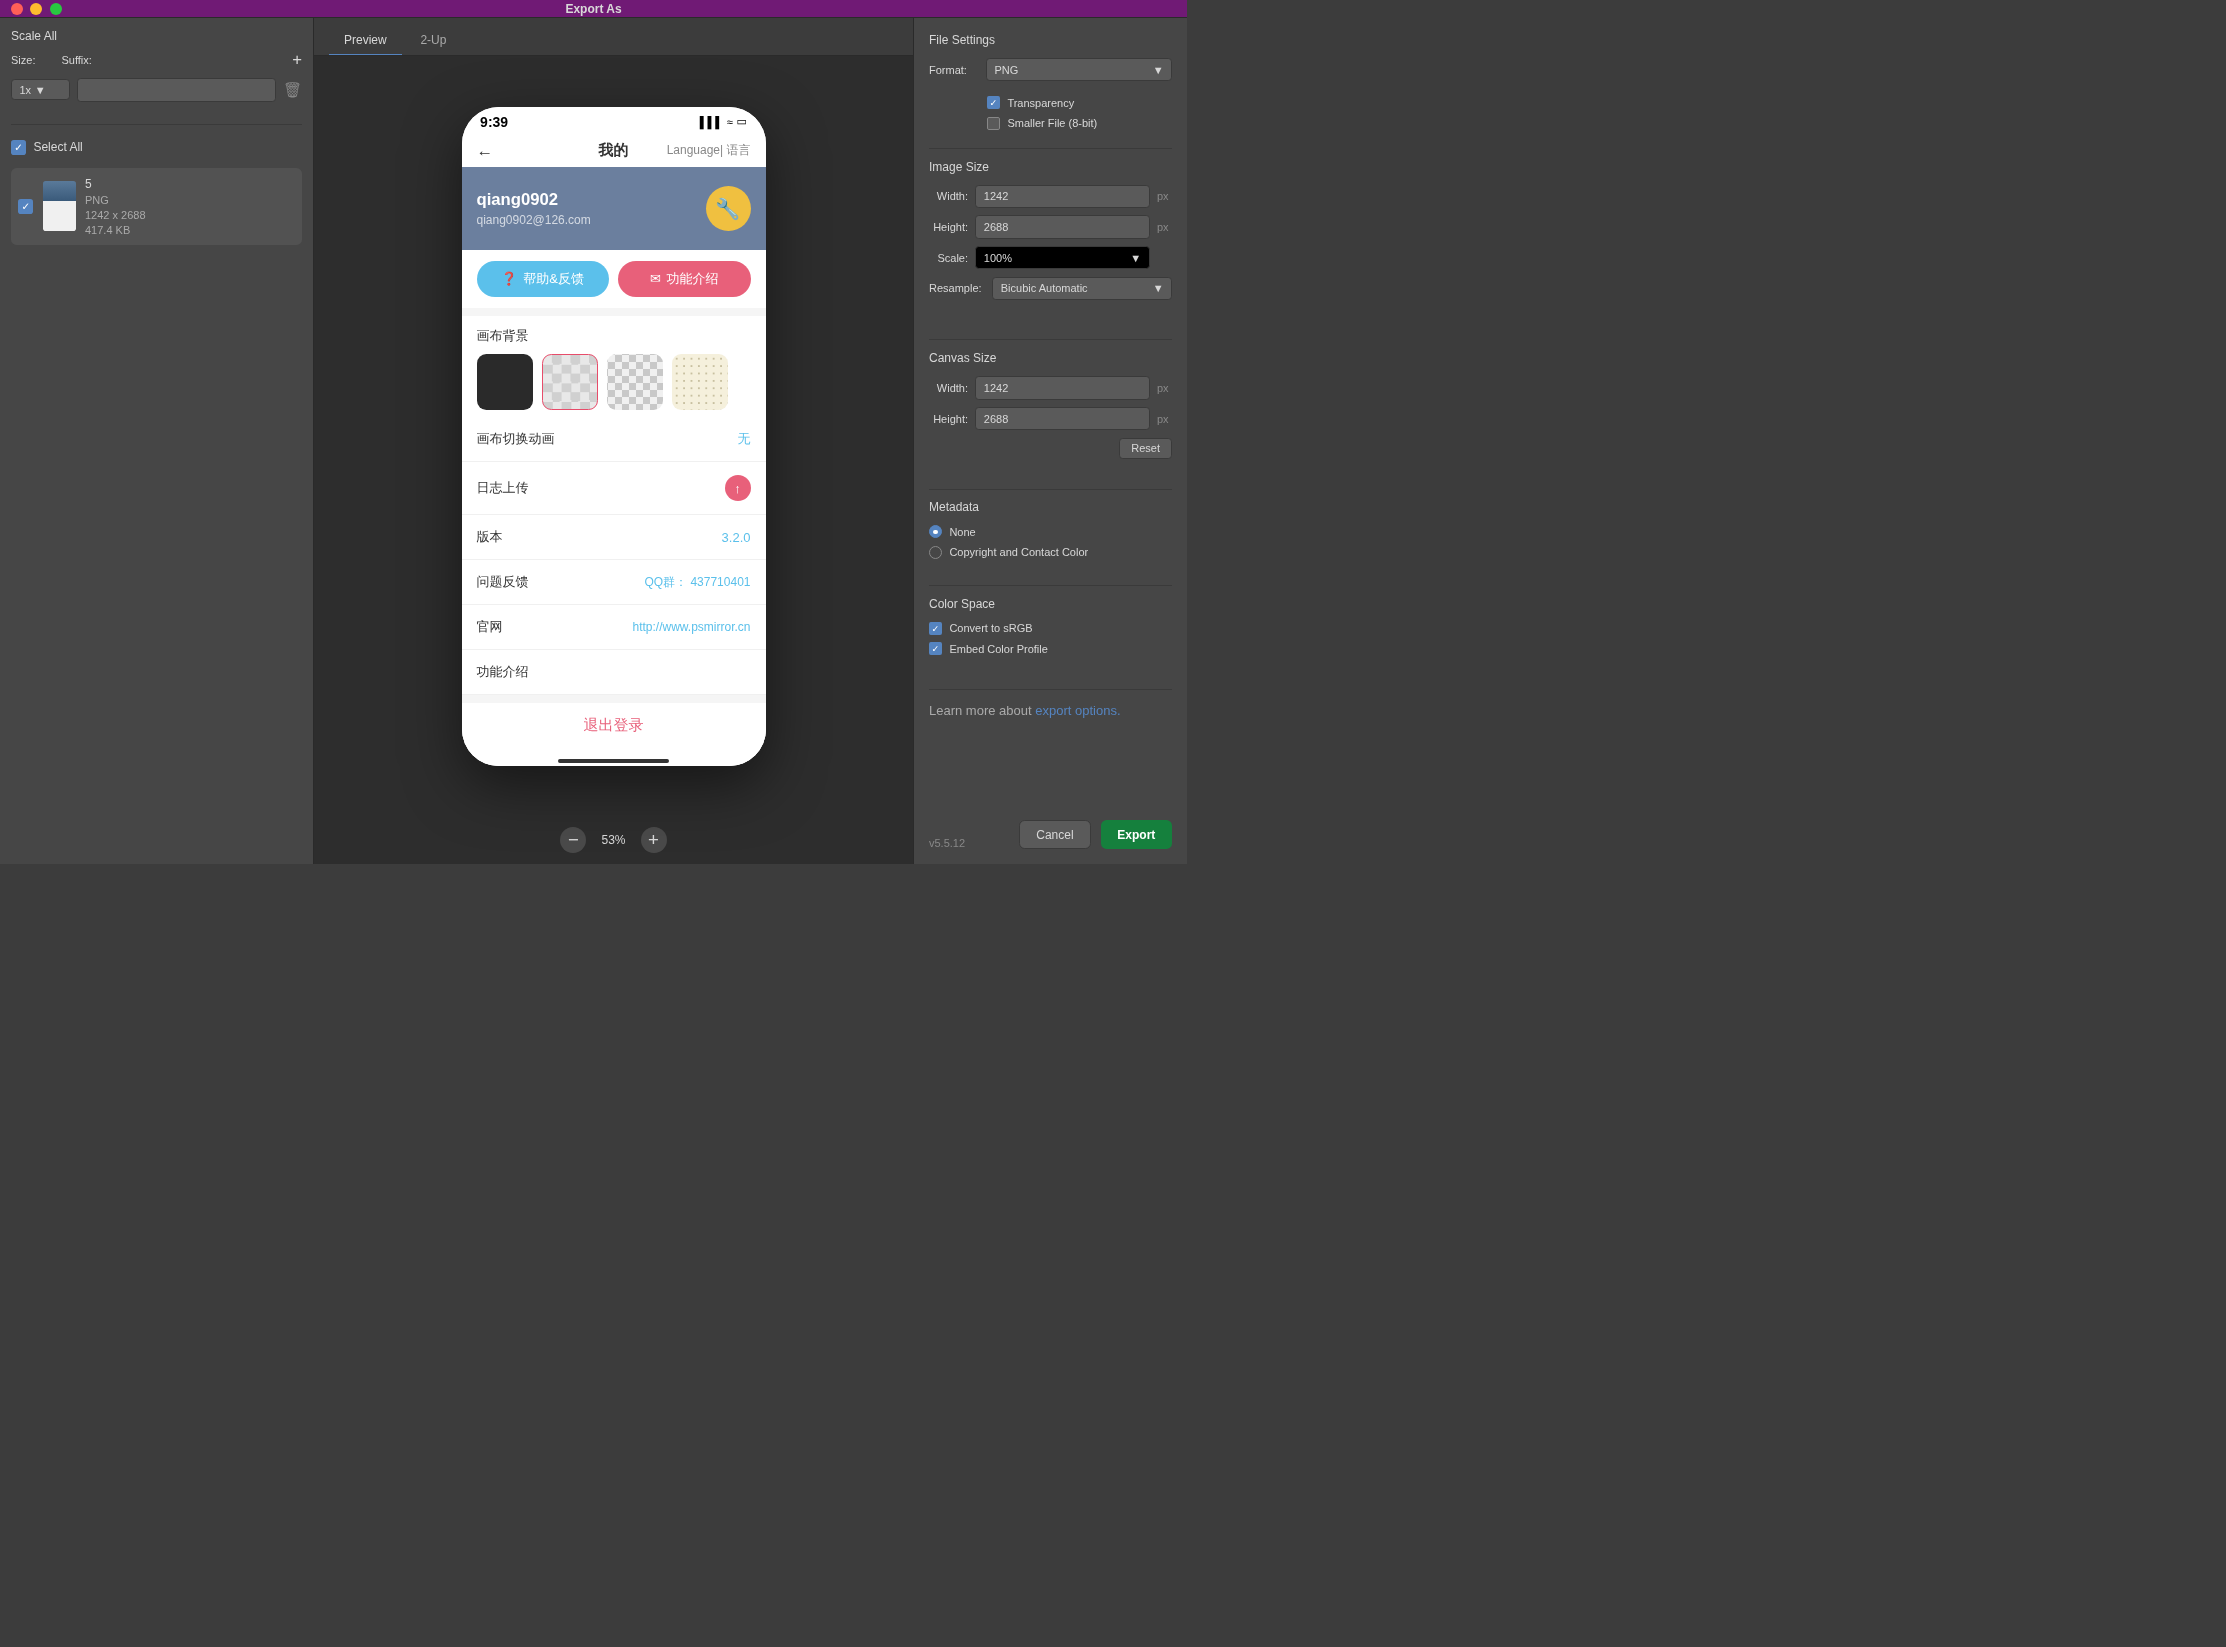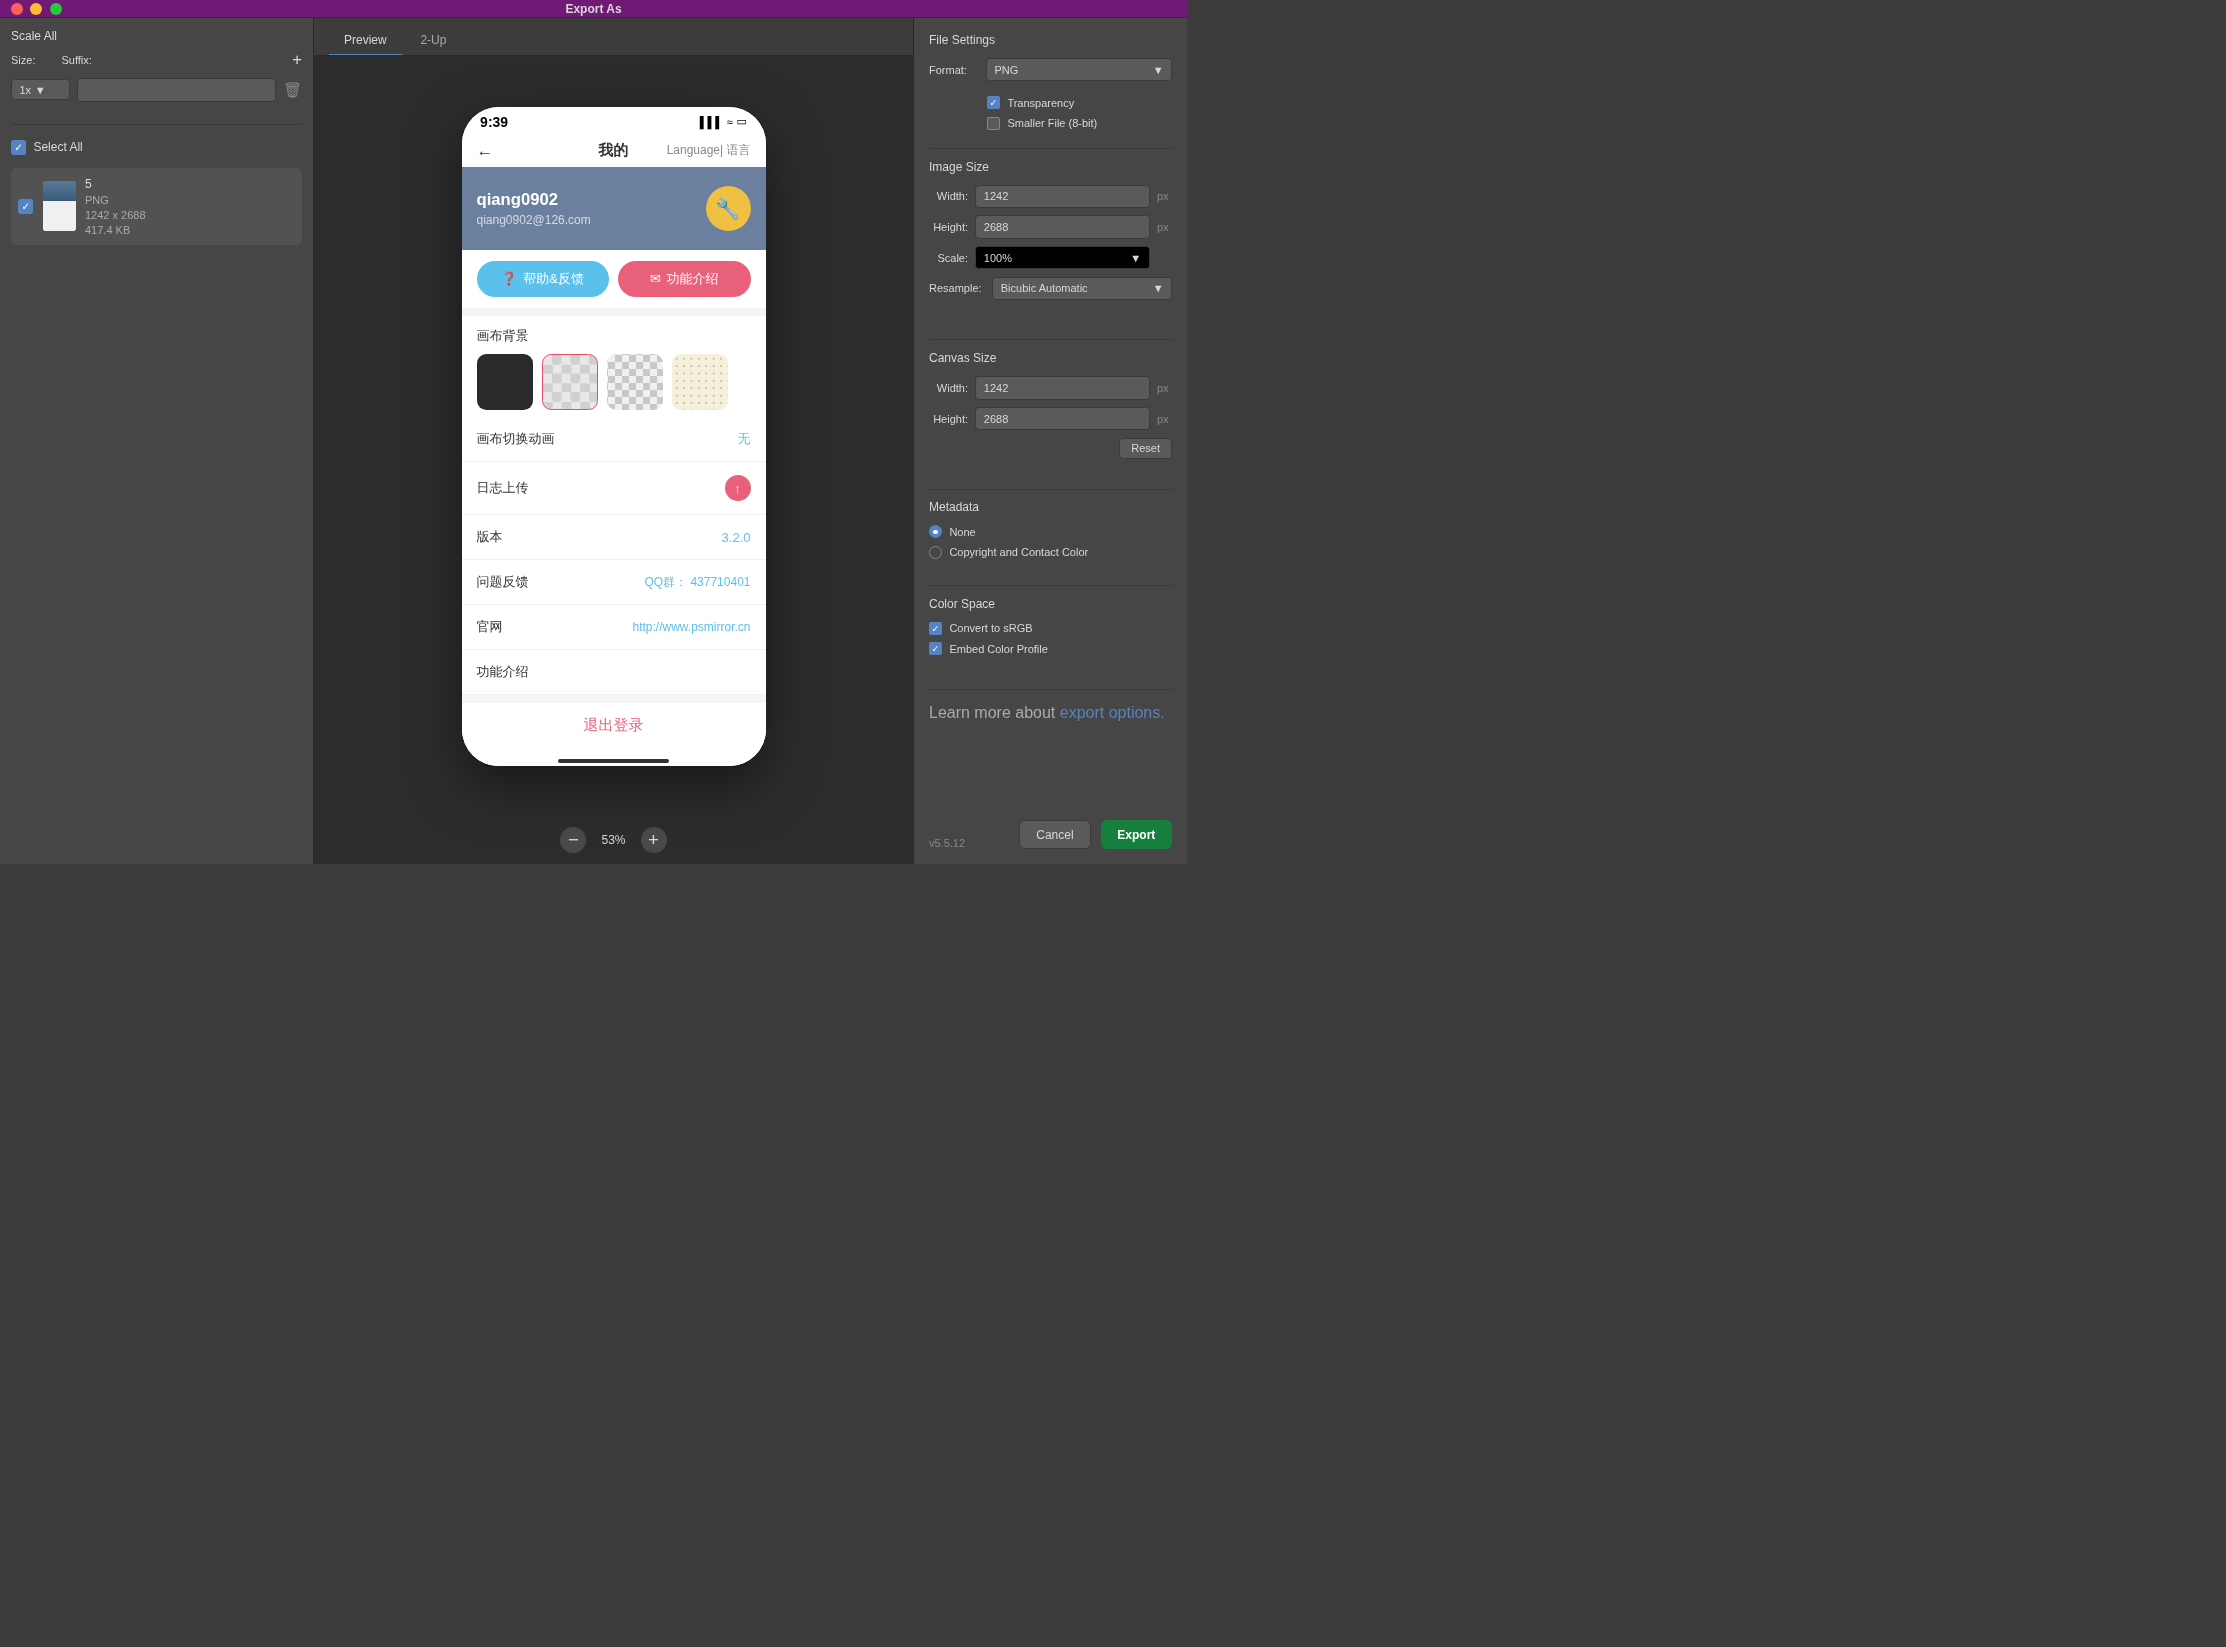--- a/index.html
+++ b/index.html
@@ -643,21 +643,21 @@
     }
     .radio-label {
       color: #d8d8d8;
       font-size: 11px;
     }
 
     .color-space-section { margin-bottom: 15px; }
 
     .learn-more {
       color: #aaa;
-      font-size: 16px;
+      font-size: 13px;
       margin-bottom: 5px;
       line-height: 1.5;
     }
     .learn-more a {
       color: #5584c0;
       text-decoration: none;
     }
 
     .version-label {
       color: #888;

